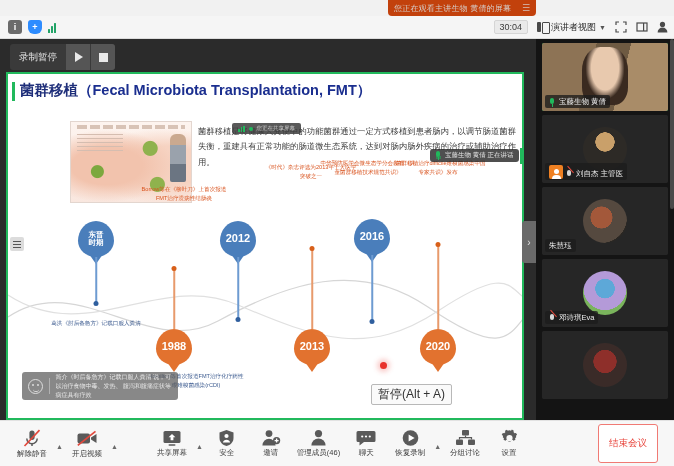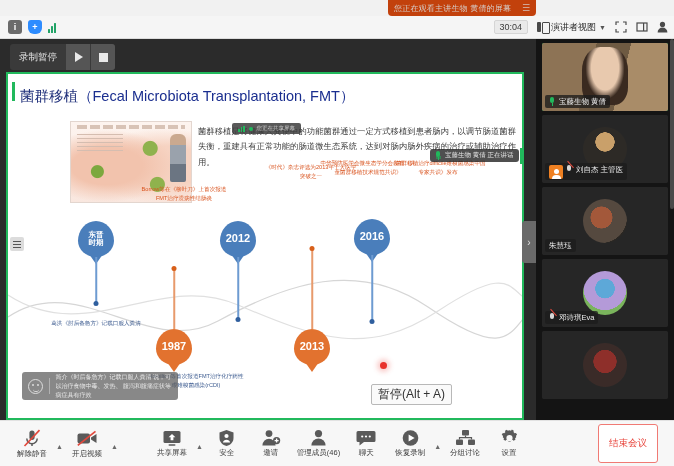--- a/index.html
+++ b/index.html
@@ -78,22 +78,22 @@
     position: absolute; left: 0; top: 39px; width: 536px; height: 381px;
     background: #2b2b2b; overflow: hidden;
   }
   .share-frame {
     position: absolute; left: 6px; top: 33px; width: 518px; height: 348px;
     border: 2px solid #21b95c; background: #ffffff; overflow: hidden;
   }
   .slide { position: absolute; inset: 0; background: #ffffff; }
 
   .slide-title {
-    position: absolute; left: 12px; top: 13px;
-    font-size: 14.5px; font-weight: normal; color: #1f2f7a; white-space: nowrap;
+    position: absolute; left: 12px; top: 7px;
+    font-size: 14.5px; font-weight: bold; color: #1f2f7a; white-space: nowrap;
   }
   .slide-title .en { color: #1a2e8f; }
   .title-accent {
     position: absolute; left: 4px; top: 8px; width: 3px; height: 19px; background: #21b95c;
   }
 
   
   .illus {
     position: absolute; left: 62px; top: 47px; width: 122px; height: 82px;
     border: 1px solid #e3d6cf;
@@ -238,21 +238,21 @@
     background: #232323; border-radius: 2px; overflow: hidden;
   }
   .tile.active { outline: 2px solid #21b95c; outline-offset: -2px; }
   .tile .bgwall { position:absolute; inset:0; }
   .tile .avatar {
     position: absolute; left: 50%; top: 50%; transform: translate(-50%,-50%);
     width: 44px; height: 44px; border-radius: 50%; overflow: hidden;
   }
   .name-chip {
     position: absolute; left: 3px; bottom: 3px; max-width: 120px;
-    display: flex; align-items: flex-start; gap: 3px;
+    display: flex; align-items: flex-end; gap: 3px;
     background: rgba(28,28,28,.78); border-radius: 2px; padding: 1.5px 4px;
   }
   .name-chip .nm { color: #ededed; font-size: 7.5px; white-space: nowrap; }
   .mute-ico { width: 7px; height: 9px; position: relative; flex: none; }
   .mute-ico::before { content:""; position:absolute; left:1.4px; top:0.5px; width:4px;height:5.5px;border-radius:2px; background:#d8d8d8; }
   .mute-ico::after { content:""; position:absolute; left:0; top:-1px; width:9px;height:1.2px;background:#e2483c;transform:rotate(48deg);transform-origin:center; }
   .mic-on-ico { width: 7px; height: 9px; position: relative; flex:none;}
   .mic-on-ico::before { content:""; position:absolute; left:1.4px; top:0.5px; width:4px;height:5.5px;border-radius:2px; background:#21b95c; }
   .mic-on-ico::after { content:""; position:absolute; left:2.6px; bottom:0; width:1.2px;height:2.5px;background:#21b95c; }
   .host-chip {
@@ -366,21 +366,21 @@
           <div class="pin blue" style="left:70px; top:-8px;">
             <div class="bulb small">东晋<br>时期</div>
             <div class="stem" style="top:36px; height:46px;"></div>
             <div class="dot" style="top:80px;"></div>
           </div>
           <div class="tl-note" style="left:40px; top:90px;">
             <span class="nb">葛洪《肘后备急方》记载口服人粪清</span>
           </div>
 
           <div class="pin orange" style="left:148px; top:100px;">
-            <div class="bulb">1987</div>
+            <div class="bulb">1988</div>
             <div class="stem" style="top:-60px; height:60px;"></div>
             <div class="dot" style="top:-63px;"></div>
           </div>
           <div class="tl-note" style="left:140px; top:143px;">
             <span class="nb">Hamilton等首次报道FMT治疗化疗药性艰难梭菌感染(rCDI)</span>
           </div>
 
           <div class="pin blue" style="left:212px; top:-8px;">
             <div class="bulb">2012</div>
             <div class="stem" style="top:36px; height:62px;"></div>
@@ -401,20 +401,25 @@
 
           <div class="pin blue" style="left:346px; top:-10px;">
             <div class="bulb">2016</div>
             <div class="stem" style="top:36px; height:66px;"></div>
             <div class="dot" style="top:100px;"></div>
           </div>
           <div class="tl-note" style="left:312px; top:-70px;">
             <span class="hl">中华预防医学会微生态学分会发布《儿童菌群移植技术规范共识》</span>
           </div>
 
+          <div class="pin orange" style="left:412px; top:100px;">
+            <div class="bulb">2020</div>
+            <div class="stem" style="top:-84px; height:84px;"></div>
+            <div class="dot" style="top:-87px;"></div>
+          </div>
           <div class="tl-note" style="left:382px; top:-70px;">
             <span class="hl">《菌群移植治疗difficile难梭菌感染中国专家共识》发布</span>
           </div>
         </div>
 
         <div class="red-marker"></div>
 
         <div class="slide-tool-btn">
             <i></i>
           </div>

